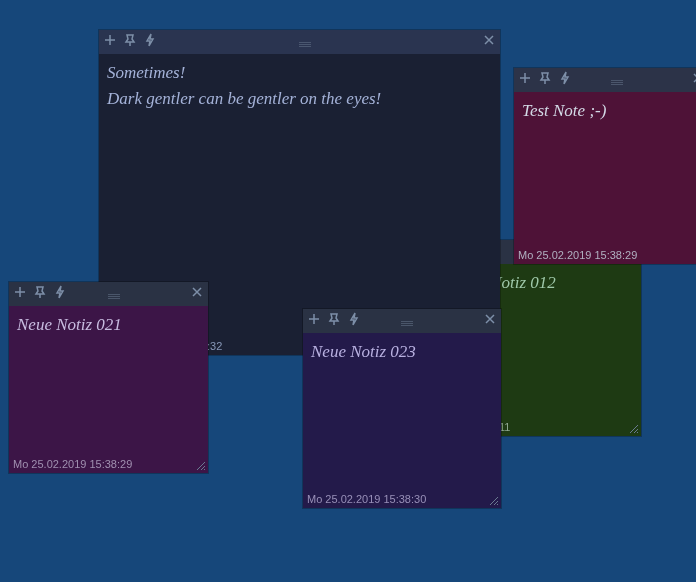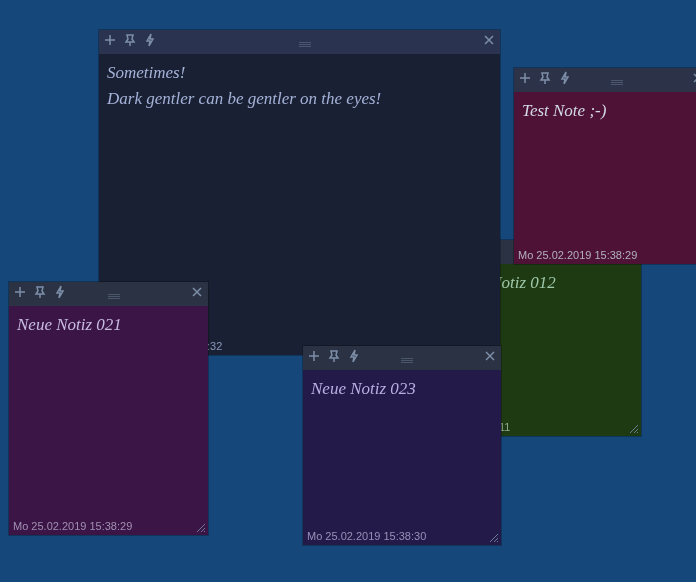--- a/index.html
+++ b/index.html
@@ -204,21 +204,21 @@
           </svg></span>
     </div>
     <div class="body">
       <div class="line">Test Note ;-)</div>
     </div>
     <div class="status">
       <span>Mo 25.02.2019 15:38:29</span>
     </div>
   </div>
 
-  <div class="note n-021" style="left:9px; top:282px; width:199px; height:253px; z-index:4;">
+  <div class="note n-021" style="left:9px; top:282px; width:199px; height:191px; z-index:4;">
     <div class="titlebar">
       <div class="tb-icons-left">
         <span><svg viewBox="0 0 14 14">
               <path d="M7 2v10M2 7h10"></path>
             </svg></span>
         <span><svg viewBox="0 0 14 14">
               <path d="M4 2h6l-1 4 2 3H3l2-3-1-4zM7 9v4"></path>
             </svg></span>
         <span><svg viewBox="0 0 14 14">
               <path d="M8 1L4 8h3l-1 5 4-7H7l1-5z"></path>
@@ -235,21 +235,21 @@
       <div class="line">Neue Notiz 021</div>
     </div>
     <div class="status">
       <span>Mo 25.02.2019 15:38:29</span>
       <span class="resize-grip"><svg viewBox="0 0 10 10">
             <path d="M9 1L1 9M9 5L5 9M9 8L8 9" stroke="#6a7a90" stroke-width="1"></path>
           </svg></span>
     </div>
   </div>
 
-  <div class="note n-023" style="left:303px; top:309px; width:198px; height:199px; z-index:5;margin-top:37px;">
+  <div class="note n-023" style="left:303px; top:309px; width:198px; height:199px; z-index:5;">
     <div class="titlebar">
       <div class="tb-icons-left">
         <span><svg viewBox="0 0 14 14">
               <path d="M7 2v10M2 7h10"></path>
             </svg></span>
         <span><svg viewBox="0 0 14 14">
               <path d="M4 2h6l-1 4 2 3H3l2-3-1-4zM7 9v4"></path>
             </svg></span>
         <span><svg viewBox="0 0 14 14">
               <path d="M8 1L4 8h3l-1 5 4-7H7l1-5z"></path>

